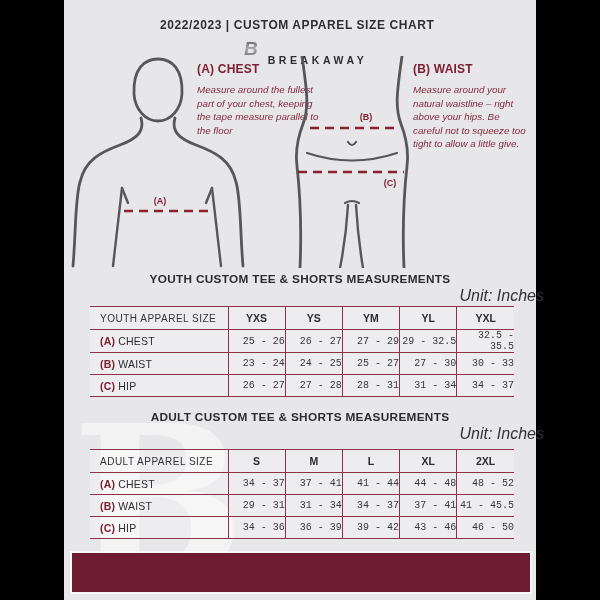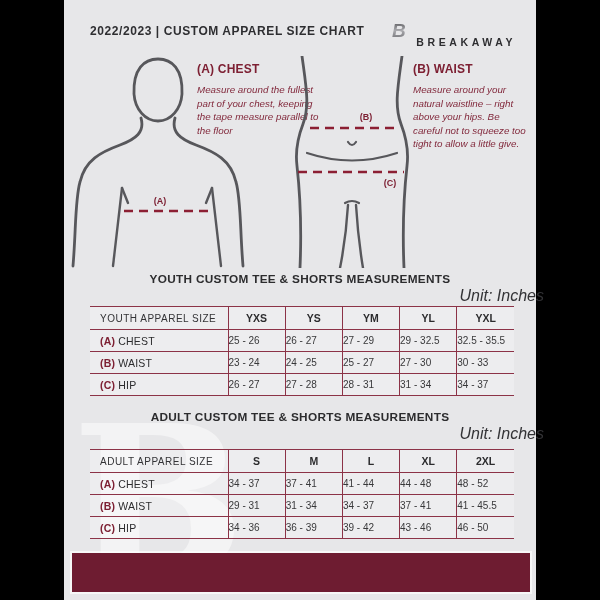--- a/index.html
+++ b/index.html
@@ -1,21 +1,21 @@
 <!DOCTYPE html>
 <html><head>
 <meta charset="utf-8">
 <style>
   html,body{margin:0;padding:0;background:#000;}
   *{box-sizing:border-box;font-family:"Liberation Sans",sans-serif;}
   .stage{position:relative;width:600px;height:600px;background:#000;overflow:hidden;}
   .page{position:absolute;left:64px;top:0;width:472px;height:600px;background:#e7e7e9;}
 
   
-  .hdr{position:absolute;left:26px;right:20px;top:18px;height:26px;display:flex;align-items:center;justify-content:space-between;}
+  .hdr{position:absolute;left:26px;right:20px;top:18px;height:26px;display:flex;align-items:center;justify-content:space-between;flex-direction:column;}
   .hdr-title{font-weight:bold;font-size:12.5px;letter-spacing:.6px;color:#2e2e31;transform:scaleX(.96);transform-origin:left center;white-space:nowrap;}
   .brand{display:flex;align-items:center;gap:7px;}
   .brand-name{font-weight:bold;font-size:10.5px;letter-spacing:3.6px;color:#2e2e31;white-space:nowrap;margin-top:22px;}
 
   
   .inst{position:absolute;}
   .inst h3{margin:0 0 7px 0;font-size:12px;font-weight:bold;color:#7d2033;letter-spacing:.2px;}
   .inst p{margin:0;font-size:9.8px;line-height:1.38;font-style:italic;color:#82293c;}
 
   
@@ -28,21 +28,21 @@
 
   
   .size-table{position:absolute;left:26px;width:424px;border-collapse:collapse;table-layout:fixed;z-index:2;background:rgba(255,255,255,.28);}
   .size-table tr{border-top:1.5px solid #8c3347;}
   .size-table tr:last-child{border-bottom:1.5px solid #8c3347;}
   .size-table th,.size-table td{padding:0;height:22px;vertical-align:middle;}
   .size-table thead th{height:23px;}
   .size-table .col-main{width:138px;}
   .size-table th.size-h{font-weight:bold;font-size:10.5px;color:#2c2c2e;text-align:center;border-left:1.5px solid #8c3347;}
   .size-table th.main-h{font-weight:normal;font-size:10px;letter-spacing:.5px;color:#333336;text-align:left;padding-left:10px;}
-  .size-table td.val{font-size:10px;color:#38383a;text-align:left;border-left:1.5px solid #8c3347;}
+  .size-table td.val{font-size:10px;color:#38383a;text-align:right;border-left:1.5px solid #8c3347;font-family:Liberation Mono, monospace;}
   .size-table td.lbl{font-size:10.5px;text-align:left;padding-left:10px;color:#2c2c2e;letter-spacing:.2px;}
   .size-table td.lbl .pre{font-weight:bold;color:#7d2033;}
 
   
   .watermark{position:absolute;left:8px;top:398px;font-size:205px;line-height:1;font-weight:bold;font-family:"DejaVu Serif",serif;color:rgba(255,255,255,.5);z-index:1;user-select:none;}
 
   
   .footer-bar{position:absolute;left:8px;top:553px;width:458px;height:39px;background:#6e1c31;outline:2px solid rgba(255,255,255,.65);z-index:3;}
 </style>
 </head>

